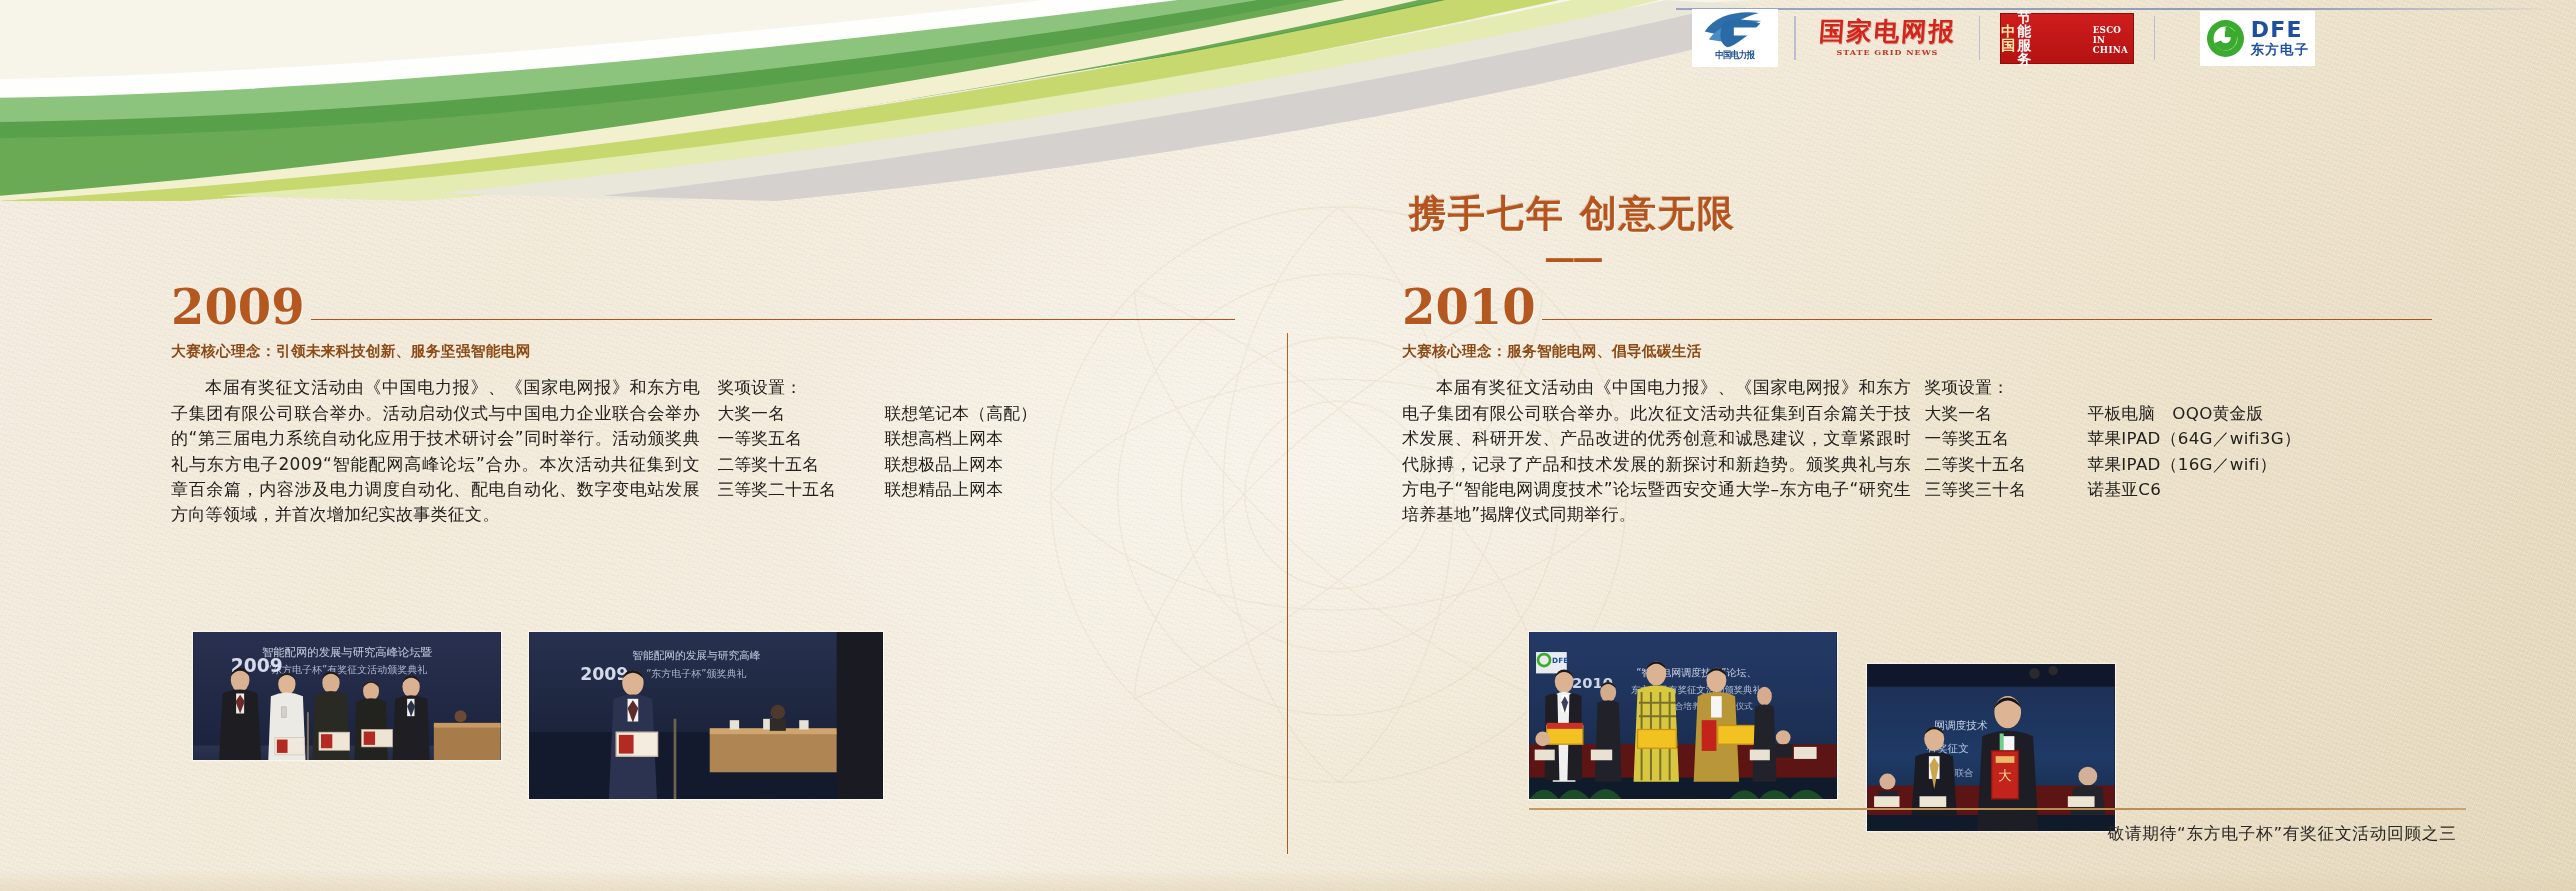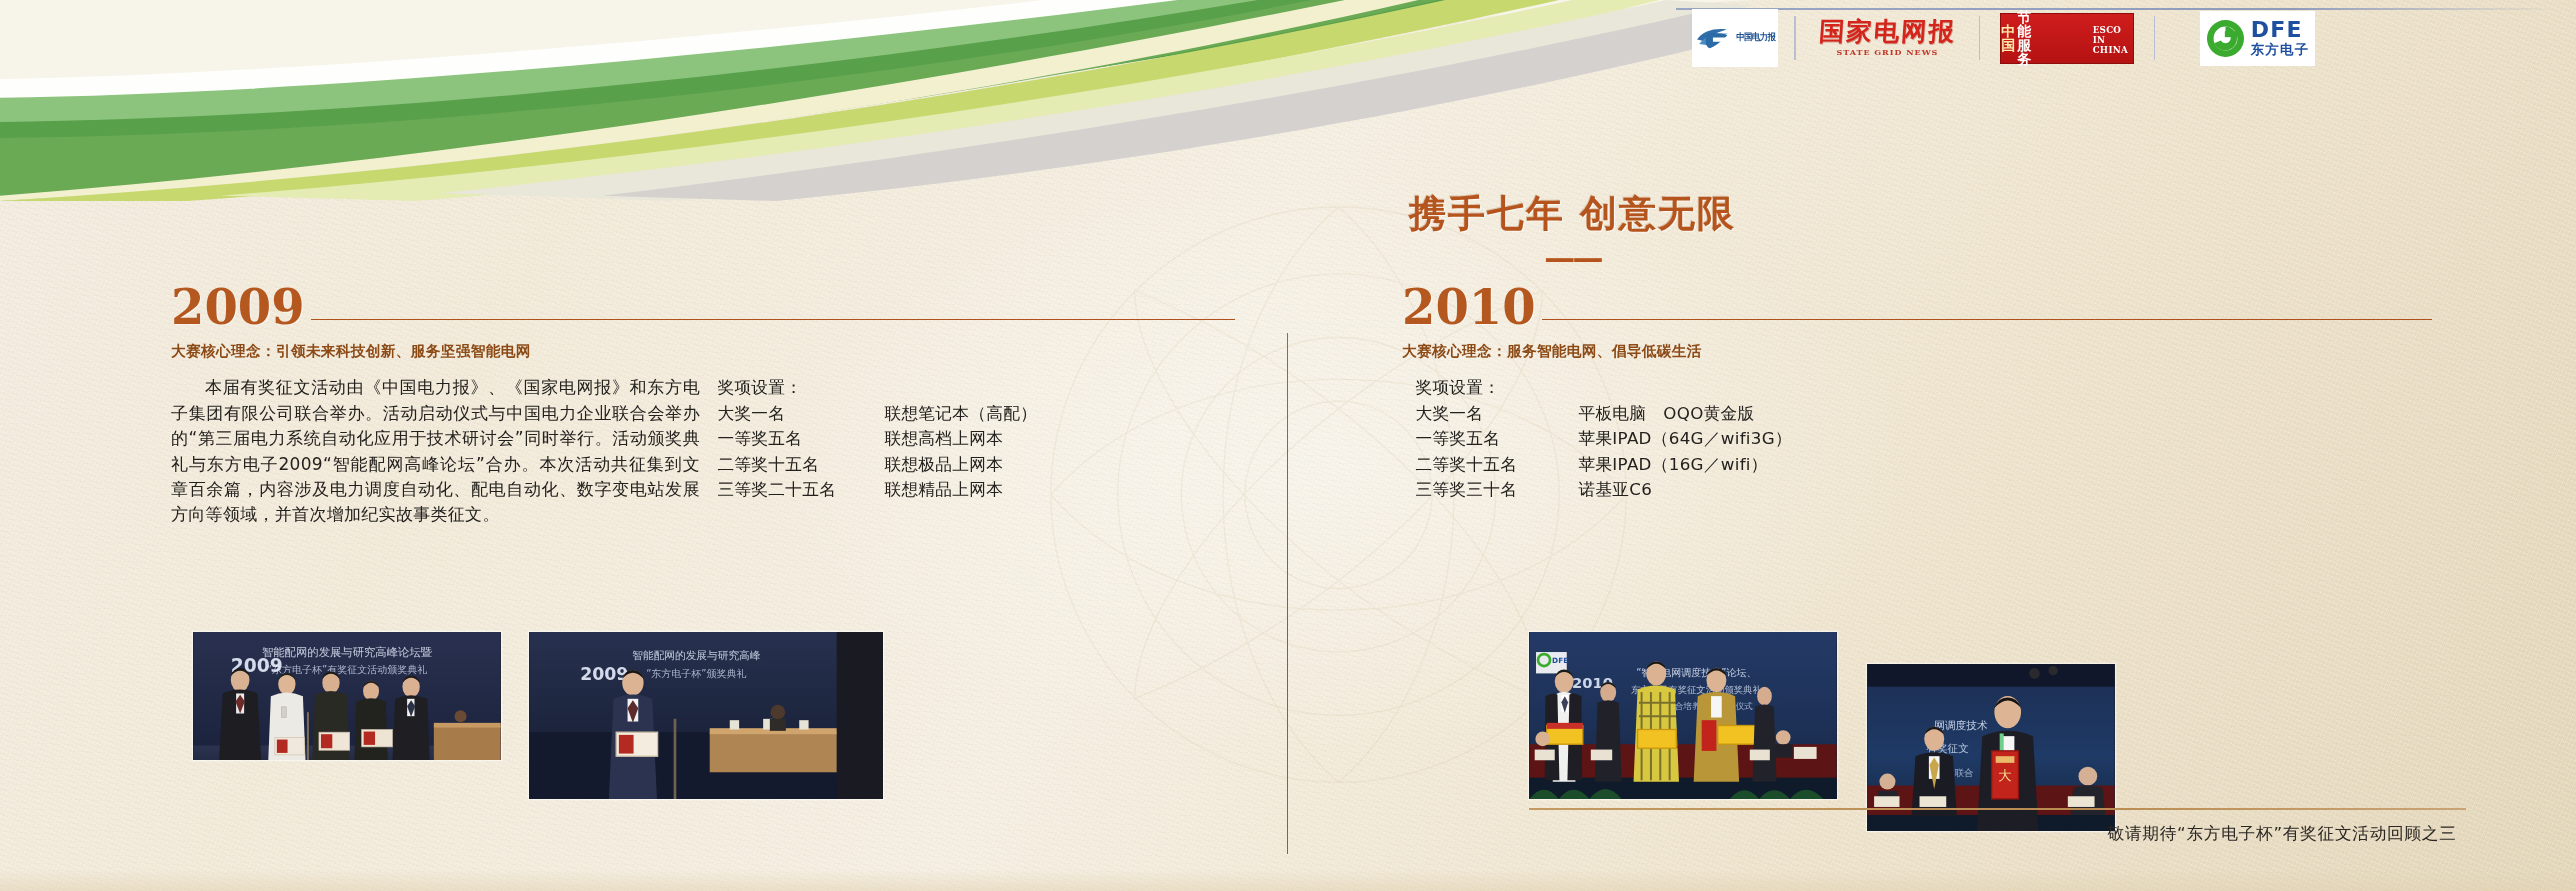--- a/index.html
+++ b/index.html
@@ -45,21 +45,21 @@
     position:absolute; left:1676px; top:8px; width:880px; height:2px;
     background:linear-gradient(90deg,#9aa6c4 0%,#8e9bbb 70%,rgba(142,155,187,0) 100%);
   }
   .logo-cell {
     height:58px; display:flex; align-items:center; justify-content:center;
     position:relative; flex:0 0 auto;
   }
   .logo-sep { width:1.3px; height:44px; background:#b9bed2; margin:0 1.3px; flex:0 0 auto; }
 
   .logo1 { width:117px; }
-  .logo1-box { width:86px; height:58px; background:#ffffff; display:flex; flex-direction:row; align-items:center; justify-content:flex-start; }
+  .logo1-box { width:86px; height:58px; background:#ffffff; display:flex; flex-direction:column; align-items:center; justify-content:flex-start; }
   .logo1-txt { font-size:9.4px; color:#1b4f91; font-weight:bold; letter-spacing:-0.7px; margin-top:-1.3px; white-space:nowrap; transform:scaleX(.9); }
 
   .logo2 { width:181px; flex-direction:column; }
   .logo2-cn {
     font-family:"DejaVu Serif","Liberation Serif",serif;
     font-size:25.4px; color:#d4241b; font-weight:bold; letter-spacing:2px;
     line-height:1; text-shadow:0.7px 0.7px 0 rgba(150,20,10,.35);
     transform:skewX(-4deg);
   }
   .logo2-en {
@@ -280,20 +280,21 @@
     </div>
   </div>
 
   <div class="col" id="col2010">
     <div class="year-row">
       <span class="year-num">2010</span>
       <span class="year-rule"></span>
     </div>
     <div class="concept">大赛核心理念：服务智能电网、倡导低碳生活</div>
     <div class="body-row">
+      <div class="para">本届有奖征文活动由《中国电力报》、《国家电网报》和东方电子集团有限公司联合举办。此次征文活动共征集到百余篇关于技术发展、科研开发、产品改进的优秀创意和诚恳建议，文章紧跟时代脉搏，记录了产品和技术发展的新探讨和新趋势。颁奖典礼与东方电子“智能电网调度技术”论坛暨西安交通大学–东方电子“研究生培养基地”揭牌仪式同期举行。</div>
       <div class="awards">
         <div class="awards-title">奖项设置：</div>
         <div class="award-line">
           <span class="award-name">大奖一名</span>
           <span class="award-prize">平板电脑　OQO黄金版</span>
         </div>
         <div class="award-line">
           <span class="award-name">一等奖五名</span>
           <span class="award-prize">苹果IPAD（64G／wifi3G）</span>
         </div>

